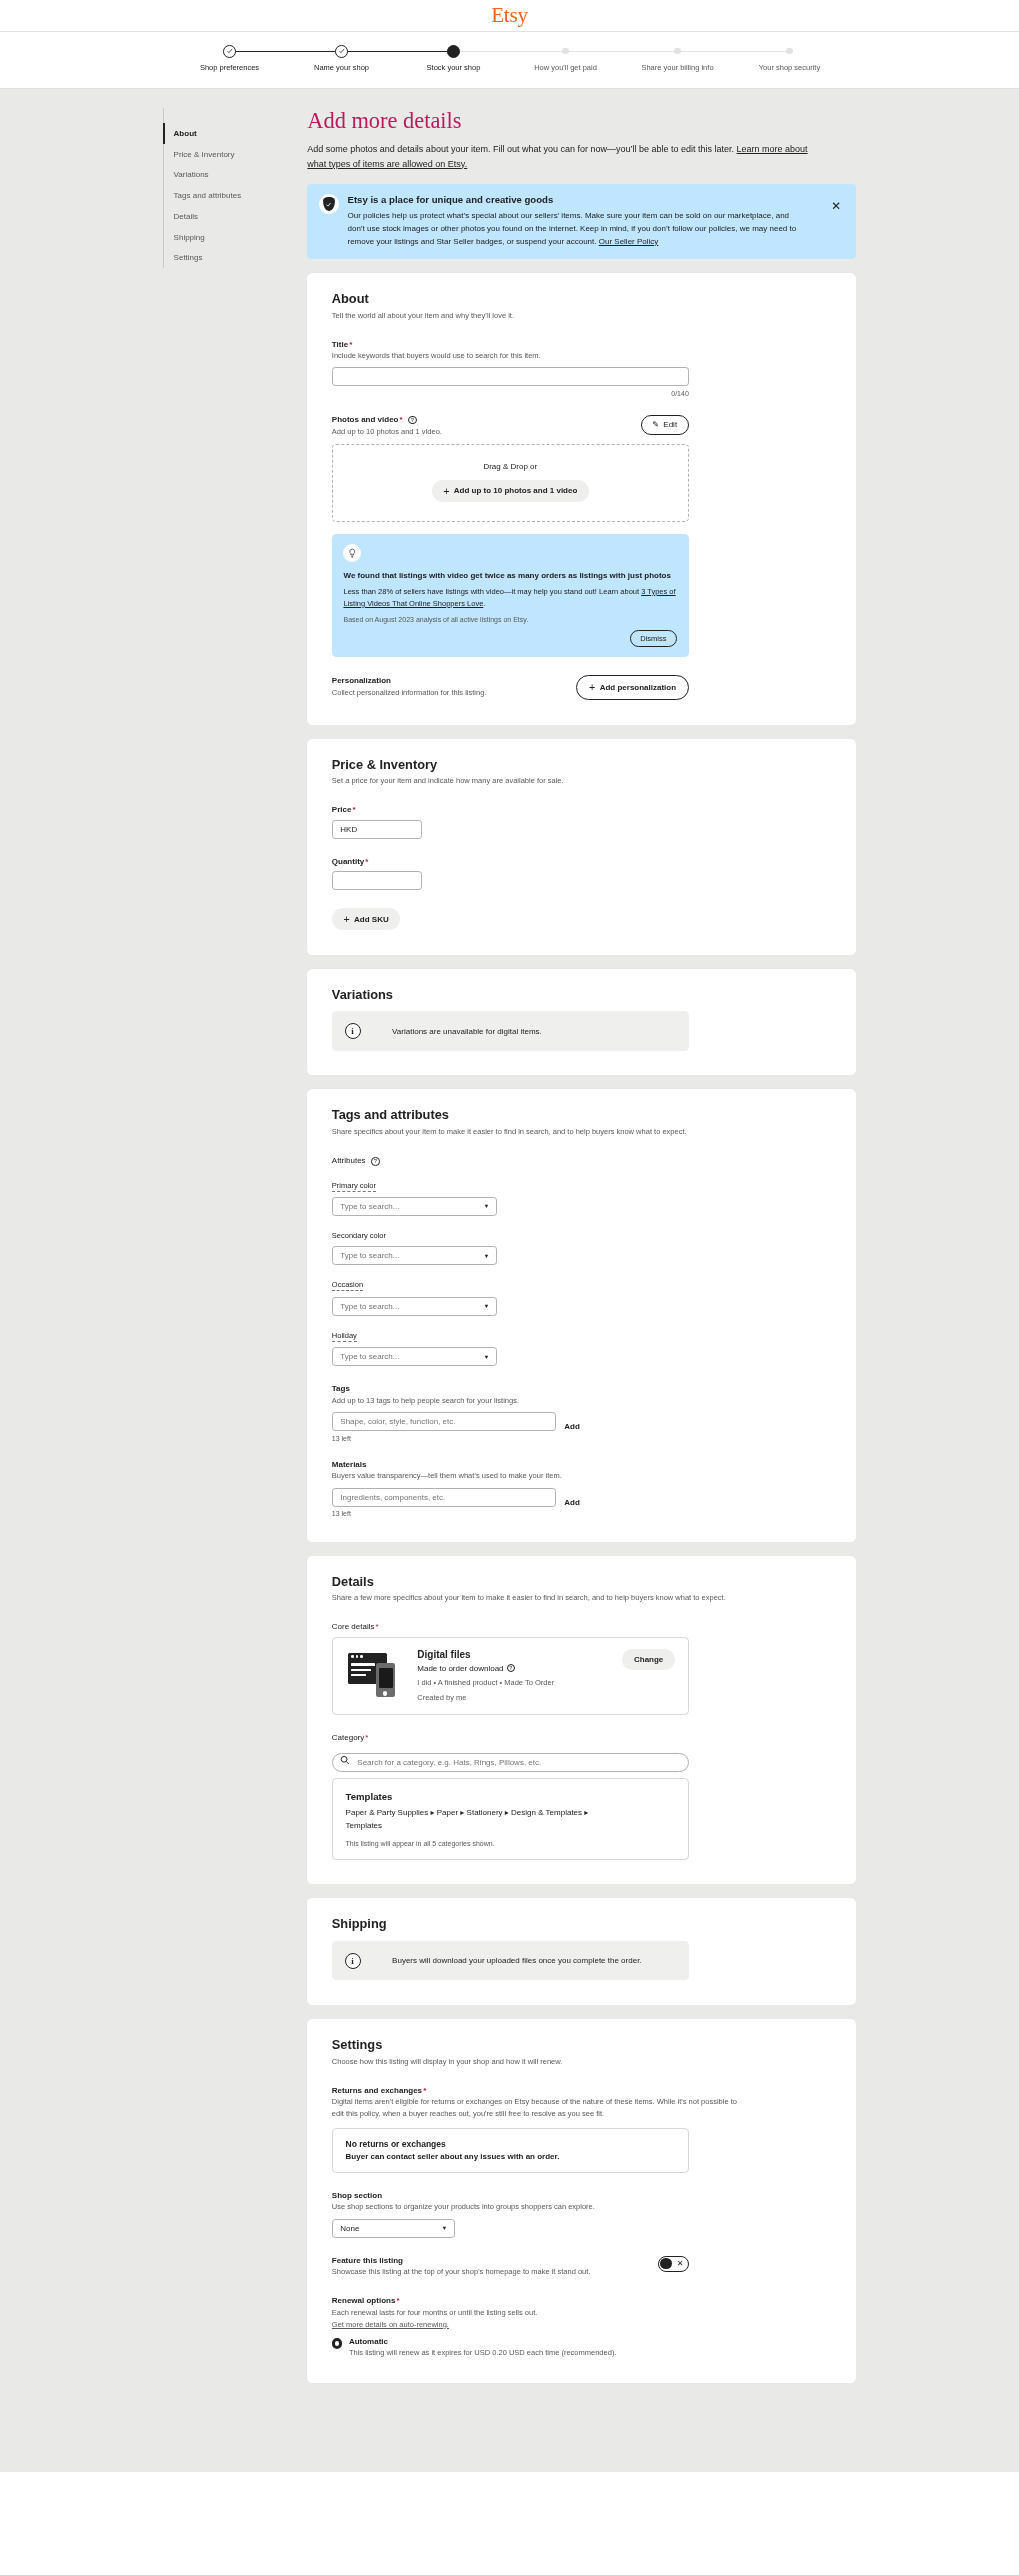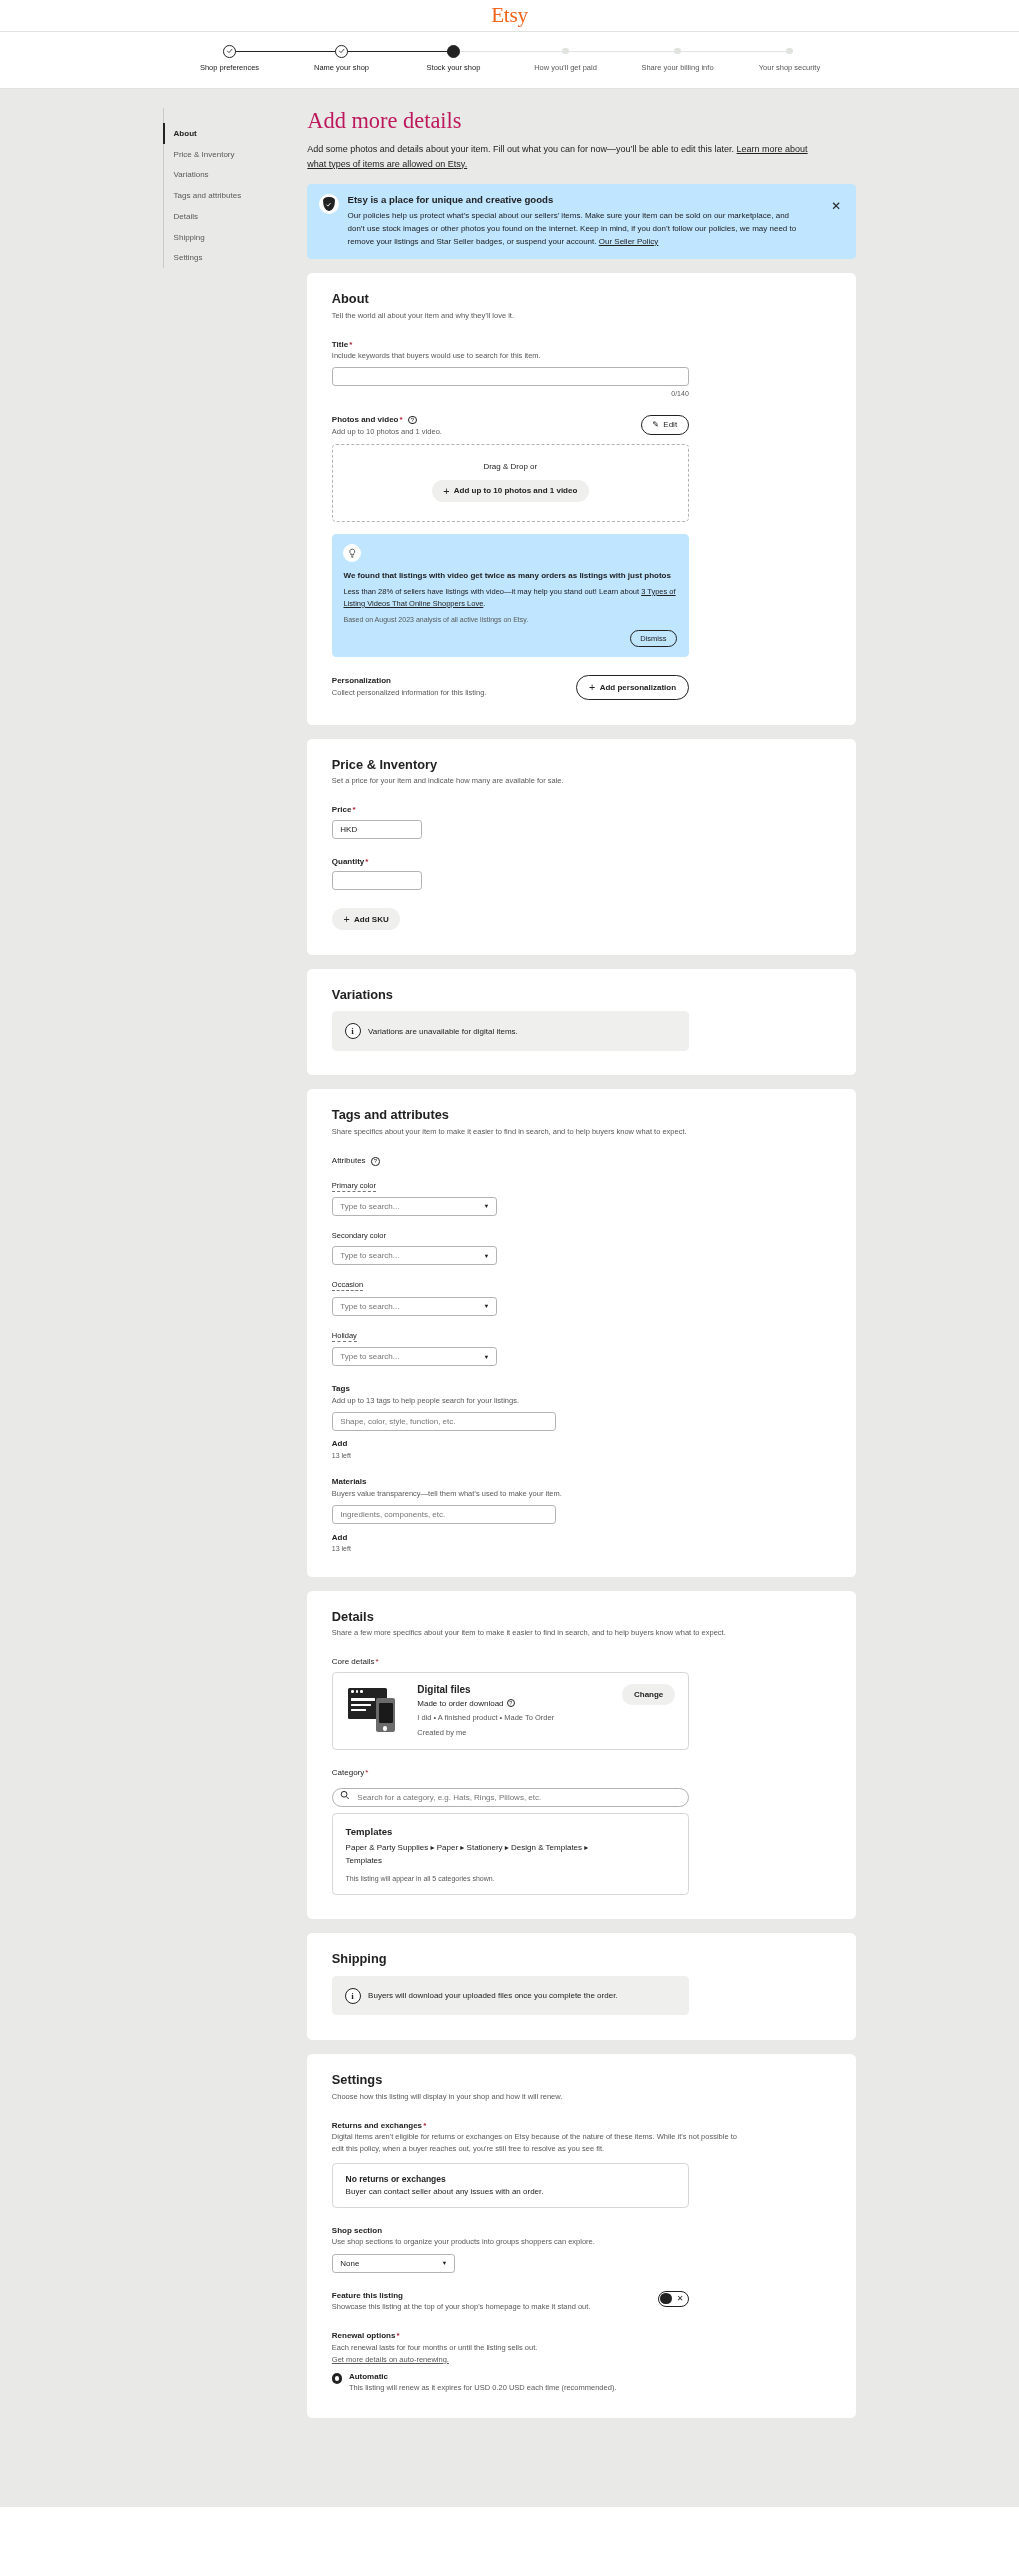--- a/index.html
+++ b/index.html
@@ -242,37 +242,37 @@
     margin-top: 9.6px;
     padding: 11.7px 12.8px;
     display: flex; gap: 7.5px; align-items: center;
   }
   .info-circle {
     flex: none; width: 16px; height: 16px; border-radius: 50%;
     background: #ffffff; border: 1.1px solid #222222;
     display: flex; align-items: center; justify-content: center;
     font-weight: bold; font-size: 9px; font-family: "Liberation Serif", serif;
   }
-  .info-text { font-size: 8px; color: #222222; }
+  .info-text { font-size: 8px; color: #222222; margin-left: 24px; }
 
   
   .sel-wrap { position: relative; max-width: 165px; margin-top: 5.3px; }
   .caret {
     position: absolute; right: 7.5px; top: 50%; transform: translateY(-50%);
     pointer-events: none; font-size: 5.9px; color: #222222;
   }
   .attr-label {
     font-size: 7.5px; color: #222222;
     border-bottom: 0.5px dashed #757575;
     display: inline-block; padding-bottom: 1.1px;
   }
   .attr-block { margin-top: 14px; }
 
   
-  .tag-row { display: flex; align-items: flex-start; gap: 8.5px; max-width: 357px; margin-top: 5.3px; flex-direction: column; }
+  .tag-row { display: flex; align-items: flex-end; gap: 8.5px; max-width: 357px; margin-top: 5.3px; }
   .tag-row .inp { margin-top: 0; max-width: 224px; }
   .add-link { font-size: 8px; font-weight: bold; color: #222222; cursor: pointer; }
   .left-count { font-size: 7px; color: #595959; margin-top: 3.7px; }
 
   
   .core-card {
     border: 0.5px solid #d6d6d2;
     border-radius: 4.3px;
     max-width: 357px;
     margin-top: 5.3px;
@@ -306,21 +306,21 @@
   .cat-title { font-size: 9.6px; font-weight: bold; margin-bottom: 5.3px; }
   .cat-path { font-size: 8px; color: #222222; line-height: 1.6; max-width: 256px; }
   .cat-note { font-size: 7px; color: #595959; margin-top: 7.5px; }
 
   
   .returns-box {
     border: 0.5px solid #d6d6d2; border-radius: 4.3px;
     max-width: 357px; margin-top: 7.5px; padding: 10.7px 12.8px;
   }
   .rb-title { font-size: 8.5px; font-weight: bold; margin-bottom: 2.7px; }
-  .rb-sub { font-size: 8px; color: #222222; }
+  .rb-sub { font-size: 8px; color: #222222; font-weight: bold; }
 
   
   .toggle-row { display: flex; justify-content: space-between; align-items: flex-start; max-width: 357px; }
   .toggle {
     flex: none; width: 31px; height: 16px; border-radius: 8.5px;
     border: 1.1px solid #222222; background: #ffffff; position: relative; cursor: pointer;
   }
   .toggle .knob { position: absolute; left: 1.1px; top: 1.1px; width: 11.7px; height: 11.7px; border-radius: 50%; background: #222222; }
   .toggle .x { position: absolute; right: 4.3px; top: 2.1px; font-size: 8px; color: #222222; }
 

